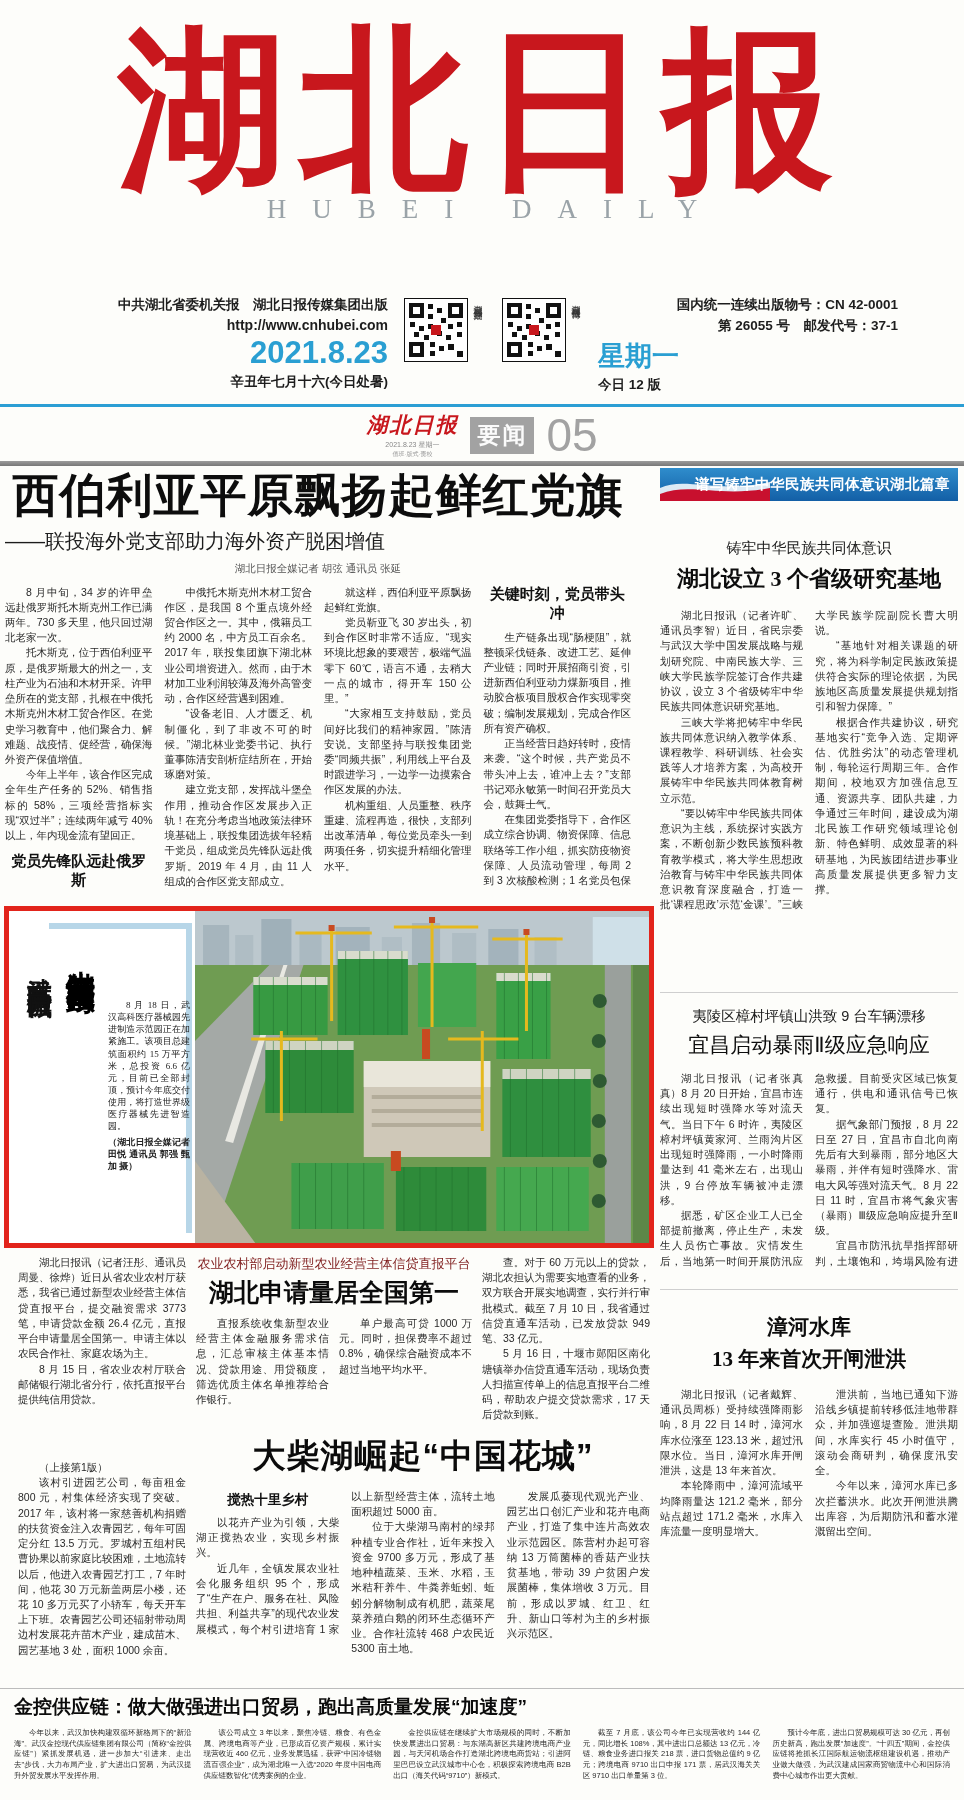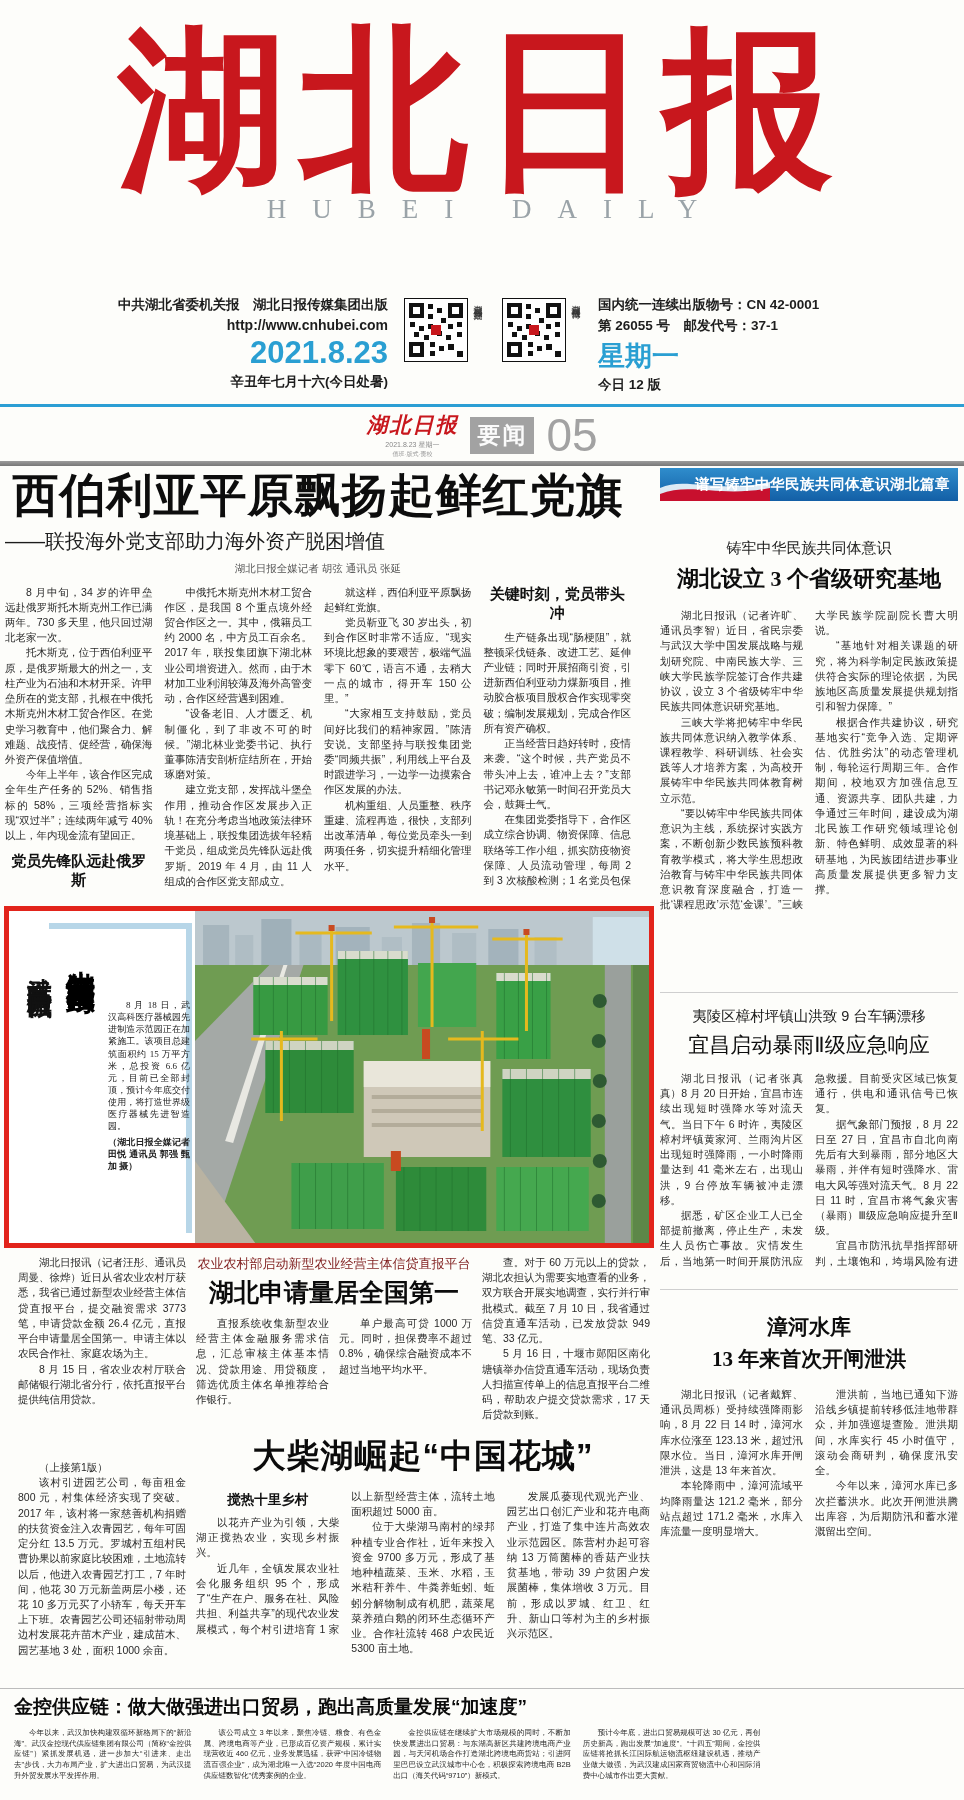--- a/index.html
+++ b/index.html
@@ -19,21 +19,21 @@
   .infobar { position:absolute; top:296px; left:68px; width:836px; display:flex; gap:16px; }
   .info-left { width:320px; text-align:right; }
   .info-left .l1 { font-size:13.5px; font-weight:bold; color:#1d1d1d; }
   .info-left .l2 { font-size:14px; font-weight:bold; color:#1d1d1d; margin-top:3px; }
   .info-left .date { font-size:31px; font-weight:bold; color:#2a9fd2; margin-top:2px; }
   .info-left .lunar { font-size:13.5px; font-weight:bold; color:#1d1d1d; margin-top:2px; }
   .qr-wrap { display:flex; gap:18px; padding-top:2px; }
   .qr-unit { display:flex; gap:3px; }
   .qr-label { writing-mode:vertical-rl; font-size:9px; color:#333; letter-spacing:1px; }
   .info-right { width:300px; }
-  .info-right .r1, .info-right .r2 { font-size:13.5px; font-weight:bold; color:#1d1d1d; margin-bottom:3px; }
+  .info-right .r1, .info-right .r2 { font-size:13.5px; font-weight:bold; color:#1d1d1d; margin-bottom:3px;text-align:right; }
   .info-right .weekday { font-size:27px; font-weight:bold; color:#2a9fd2; margin:2px 0; }
   .info-right .pages { font-size:13.5px; font-weight:bold; color:#1d1d1d; }
 
   .rule-blue { position:absolute; top:404px; left:0; width:964px; height:3px; background:#2b9ed4; }
   .rule-gray { position:absolute; top:461px; left:0; width:964px; height:5px;
                background:linear-gradient(#9c9c9c,#777); }
   .rule-thin-bottom { position:absolute; top:1688px; left:0; width:964px; height:1px; background:#bcbcbc; }
 
   
   .banner-row { position:absolute; top:410px; left:0; width:964px; height:50px;
@@ -413,17 +413,18 @@
   </div>
 
   <div class="rule-thin-bottom"></div>
 
   <div class="finance">
     <div class="finance-headline">金控供应链：做大做强进出口贸易，跑出高质量发展“加速度”</div>
     <div class="finance-body">
         <p class="body-p">今年以来，武汉加快构建双循环新格局下的“新沿海”。武汉金控现代供应链集团有限公司（简称“金控供应链”）紧抓发展机遇，进一步加大“引进来、走出去”步伐，大力布局产业，扩大进出口贸易，为武汉提升外贸发展水平发挥作用。</p>
         <p class="body-p">该公司成立 3 年以来，聚焦冷链、粮食、有色金属、跨境电商等产业，已形成百亿资产规模，累计实现营收近 460 亿元，业务发展迅猛，获评“中国冷链物流百强企业”，成为湖北唯一入选“2020 年度中国电商供应链数智化”优秀案例的企业。</p>
         <p class="body-p">金控供应链在继续扩大市场规模的同时，不断加快发展进出口贸易：与东湖高新区共建跨境电商产业园，与天河机场合作打造湖北跨境电商货站；引进阿里巴巴设立武汉城市中心仓，积极探索跨境电商 B2B 出口（海关代码“9710”）新模式。</p>
+        <p class="body-p">截至 7 月底，该公司今年已实现营收约 144 亿元，同比增长 108%，其中进出口总额达 13 亿元，冷链、粮食业务进口报关 218 票，进口货物总值约 9 亿元；跨境电商 9710 出口申报 171 票，居武汉海关关区 9710 出口单量第 3 位。</p>
         <p class="body-p">预计今年底，进出口贸易规模可达 30 亿元，再创历史新高，跑出发展“加速度”。“十四五”期间，金控供应链将抢抓长江国际航运物流枢纽建设机遇，推动产业做大做强，为武汉建成国家商贸物流中心和国际消费中心城市作出更大贡献。</p>
       </div>
   </div>
 
 </div>
 
 </body></html>

